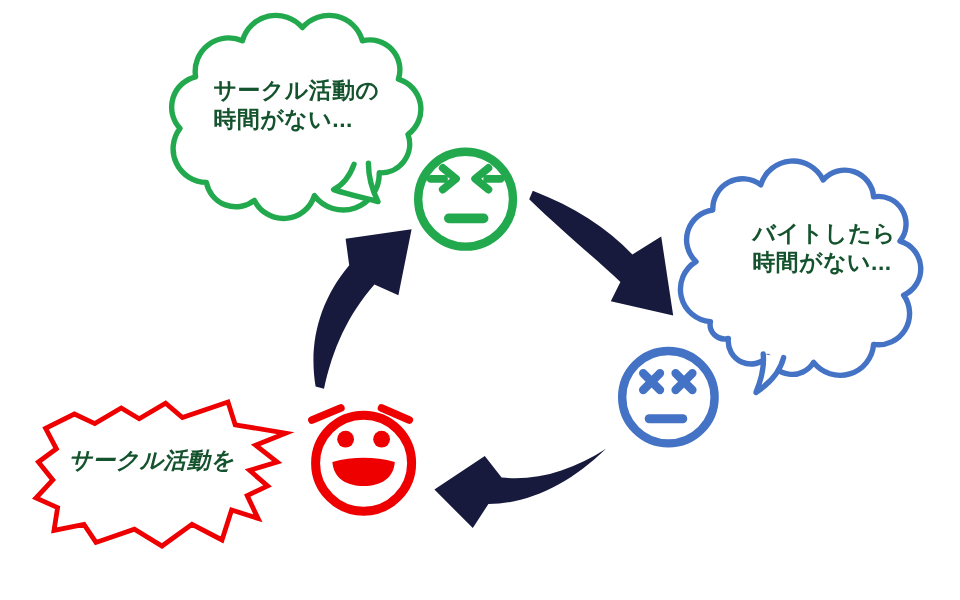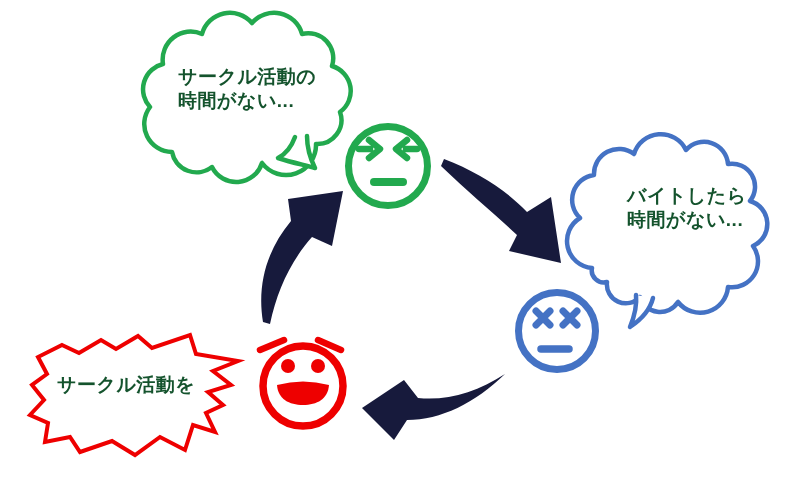--- a/index.html
+++ b/index.html
@@ -1,21 +1,21 @@
 <!DOCTYPE html>
 <html><head>
 <meta charset="utf-8">
 <style>
   html,body{margin:0;padding:0;background:#fff;}
   .stage{position:relative;width:800px;height:500px;background:#fff;overflow:hidden;
          font-family:"Liberation Sans", sans-serif;}
   .stage svg{position:absolute;left:0;top:0;}
   .bubble-text{position:absolute;color:#14532d;font-weight:600;font-size:19px;line-height:24px;
                letter-spacing:0.5px;white-space:nowrap;}
-  .bubble-text.red-txt{line-height:26px;}
+  .bubble-text.red-txt{line-height:26px;font-style:italic;}
 </style>
 </head>
 <body>
 
 <div class="stage">
 
 <svg width="800" height="500" viewBox="0 0 800 500">
 
   <g fill="#ffffff" stroke-width="4.5" stroke-linejoin="round" stroke-linecap="round" stroke="#22a94e">
     <path d="

